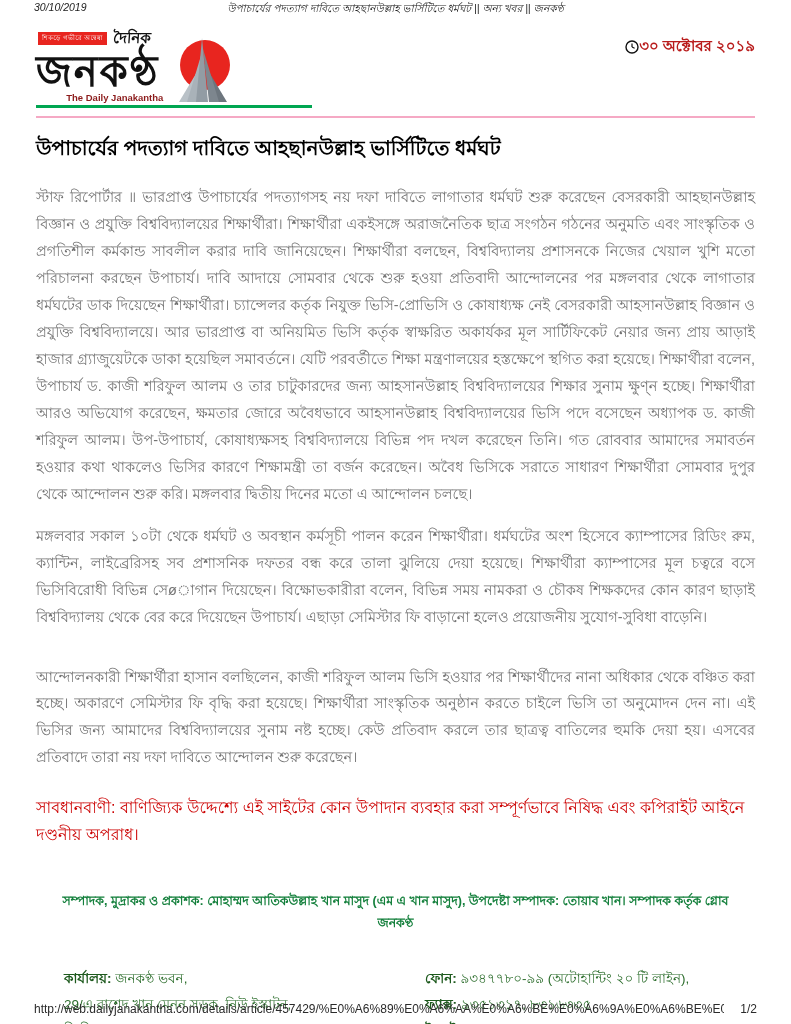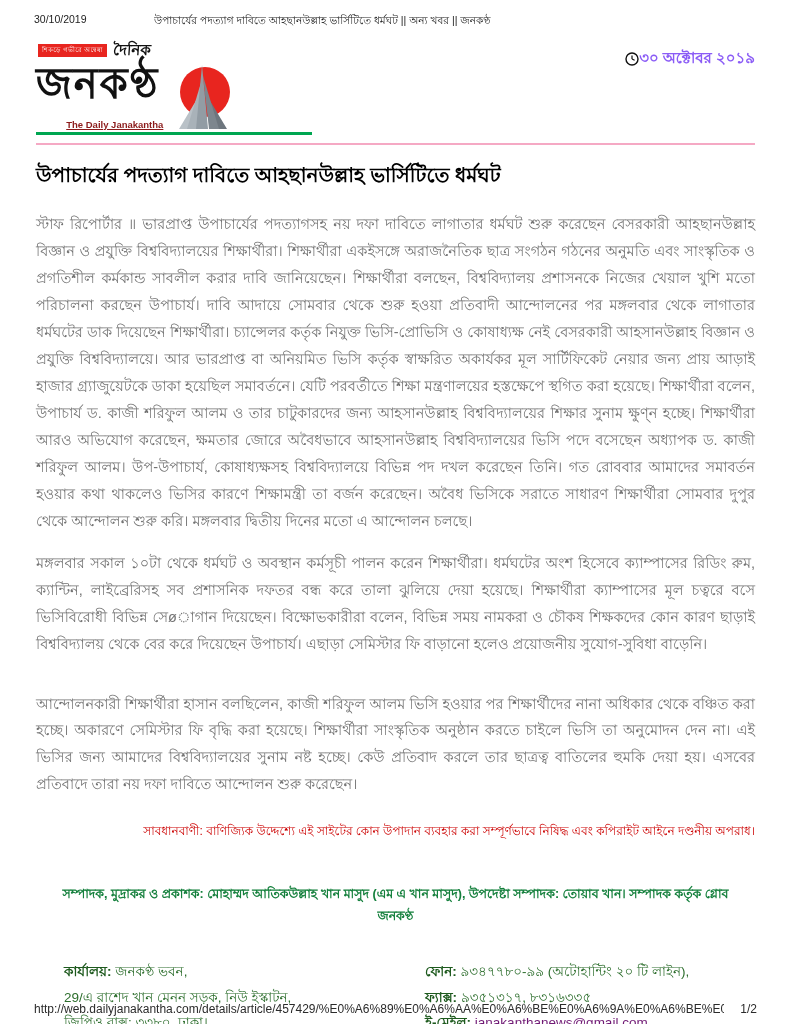--- a/index.html
+++ b/index.html
@@ -1,41 +1,41 @@
 <!DOCTYPE html>
 <html><head>
 <meta charset="utf-8">
 <style>
   * { box-sizing: border-box; }
   html, body { margin: 0; padding: 0; background: #ffffff; }
   body { width: 791px; height: 1024px; font-family: "Liberation Sans", "DejaVu Sans", sans-serif; }
   .page { position: relative; width: 791px; height: 1024px; background: #fff; overflow: hidden; }
 
-  .print-header { padding: 13px 34px 0; display: grid; grid-template-columns: 120px 1fr 120px; align-items: start; font-size: 10.5px; color: #1c1c1c; }
-  .ph-title { text-align: left; white-space: nowrap; overflow: hidden; }
+  .print-header { padding: 1px 34px 0; display: grid; grid-template-columns: 120px 1fr 120px; align-items: start; font-size: 10.5px; color: #1c1c1c; font-style: italic; }
+  .ph-title { text-align: center; white-space: nowrap; overflow: hidden; }
 
   .masthead-row { padding: 8px 36px 0; display: flex; justify-content: space-between; align-items: flex-start; }
   .masthead { display: flex; align-items: flex-end; }
   .logo-text { display: flex; flex-direction: column; }
   .logo-top { display: flex; align-items: center; gap: 6px; margin-left: 2px; }
   .badge { background: #e8251f; color: #ffffff; font-size: 6.5px; padding: 1px 4px; letter-spacing: 0.5px; white-space: nowrap; }
   .daily { font-weight: bold; font-size: 15px; color: #111; transform: skewX(-4deg); }
   .brand { font-weight: 900; font-size: 40px; line-height: 1.0; color: #111; letter-spacing: 2px; transform: scaleY(1.08); }
-  .tagline { align-self: flex-end; font-size: 9.5px; font-weight: bold; color: #8b1a1a; margin-top: 16px; margin-right: -4px; text-decoration: underline; }
+  .tagline { align-self: flex-end; font-size: 9.5px; font-weight: bold; color: #8b1a1a; margin-top: 1px; margin-right: -4px; }
   .monument { margin-left: 6px; margin-bottom: -3px; }
-  .date-box { display: flex; align-items: center; margin-top: 8px; font-size: 15px; font-weight: bold; color: #8b5cf6; }
+  .date-box { display: flex; align-items: center; margin-top: 8px; font-size: 15px; font-weight: bold; color: #b91c1c; }
 
   .green-rule { margin: 2px 0 0 36px; width: 276px; height: 3px; background: #00a651; }
   .pink-rule  { margin: 8px 36px 0; height: 2px; background: #f5a9c4; }
 
   h1.headline { margin: 15px 36px 18px; font-size: 20px; font-weight: bold; color: #000; }
   p.body-par { margin: 6px 36px 15px; font-size: 14.5px; line-height: 1.86; text-align: justify; color: #737373; }
   p.par-gap { margin-top: 33px; }
 
-  .warning { margin: 24px 36px 0; text-align: right; color: #cc0000; font-size: 12px; }
+  .warning { margin: 24px 36px 0; text-align: left; color: #cc0000; font-size: 16px; }
 
   .publisher { margin: 42px 56px 0; text-align: center; color: #15803d; font-size: 12.5px; line-height: 1.7; font-weight: 600; }
 
   .contact-grid { display: flex; margin: 32px 36px 0; color: #2d6e2d; font-size: 13.5px; line-height: 1.9; }
   .contact-left { flex: 1; padding-left: 28px; }
   .contact-right { width: 330px; }
   .clabel { font-weight: bold; color: #1e5a1e; }
   .email-val { color: #701a75; }
 
   .print-footer { position: absolute; bottom: 8px; left: 0; right: 0; padding: 0 34px; display: flex; justify-content: space-between; font-size: 12px; color: #2b2b2b; gap: 16px; }

